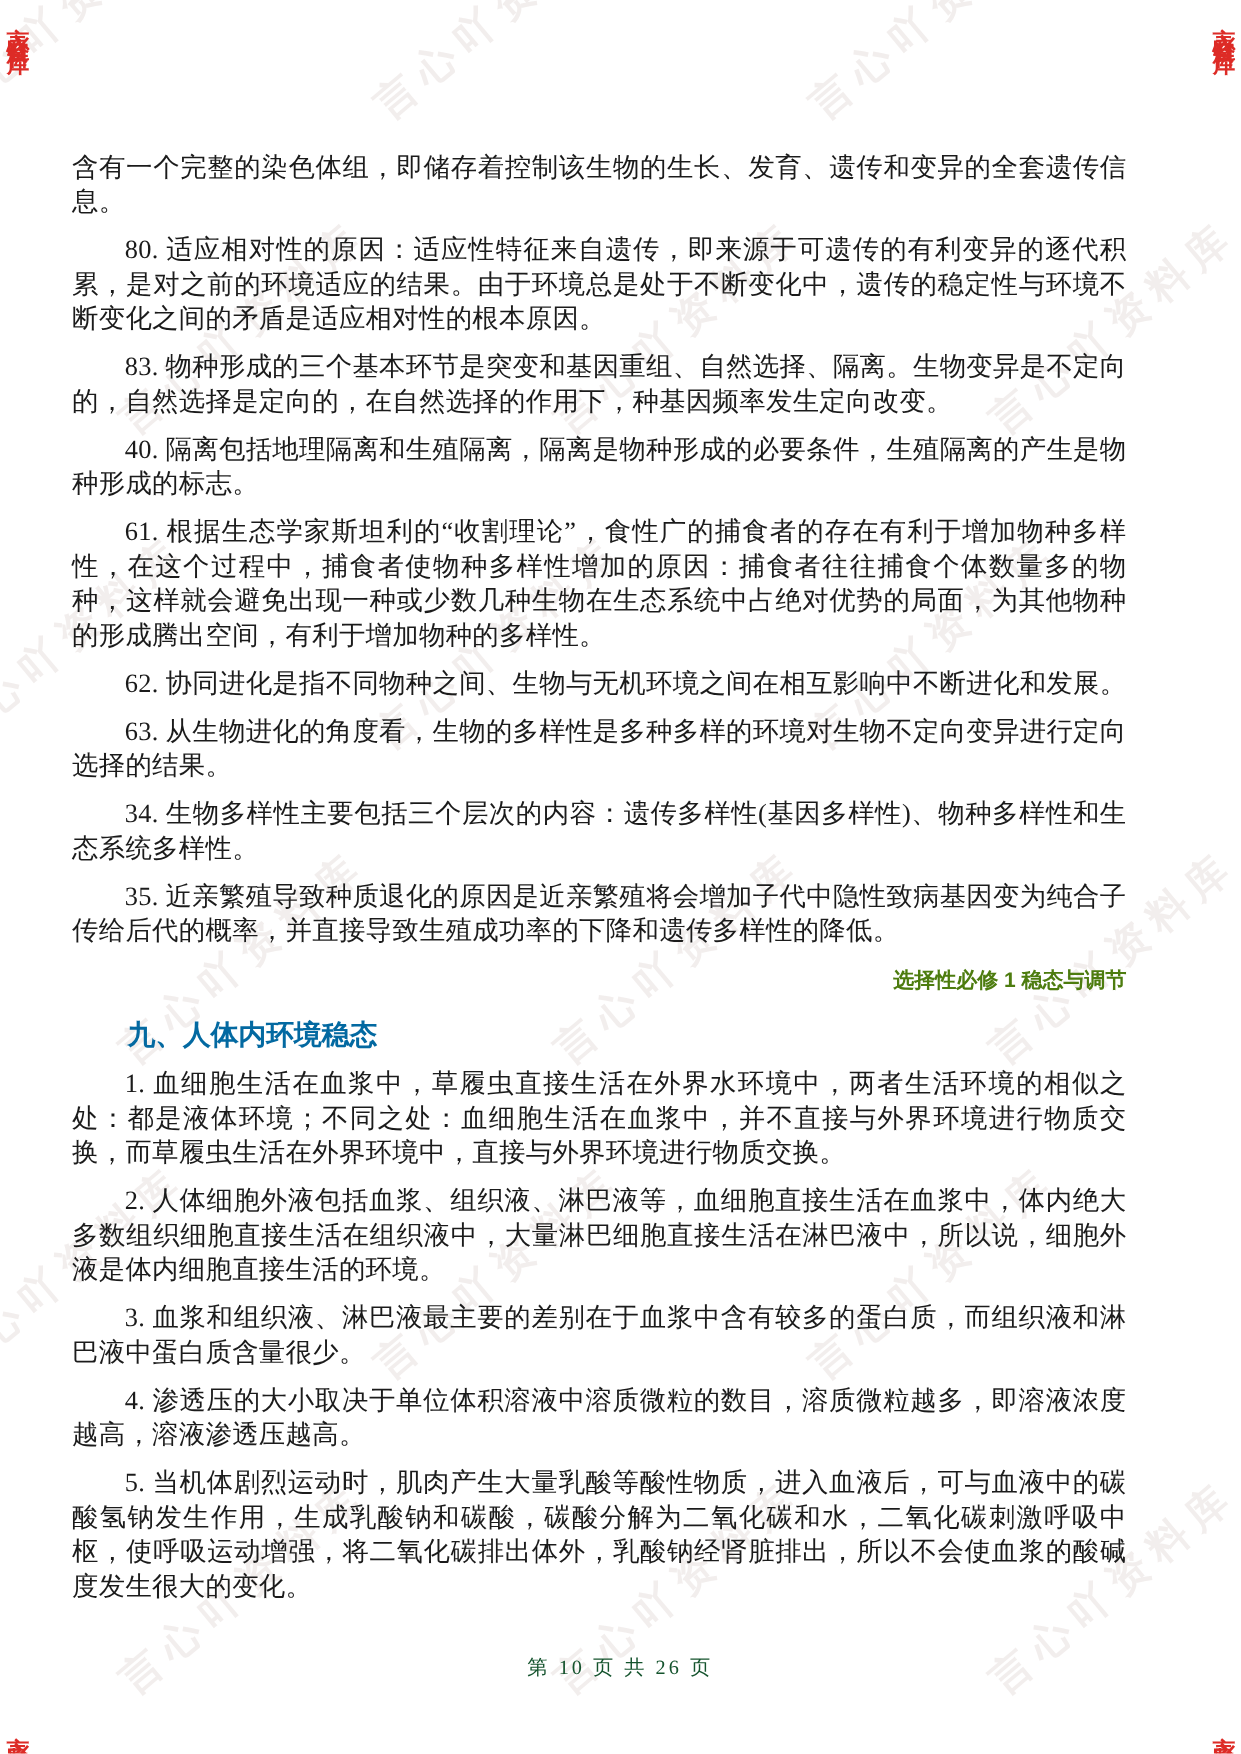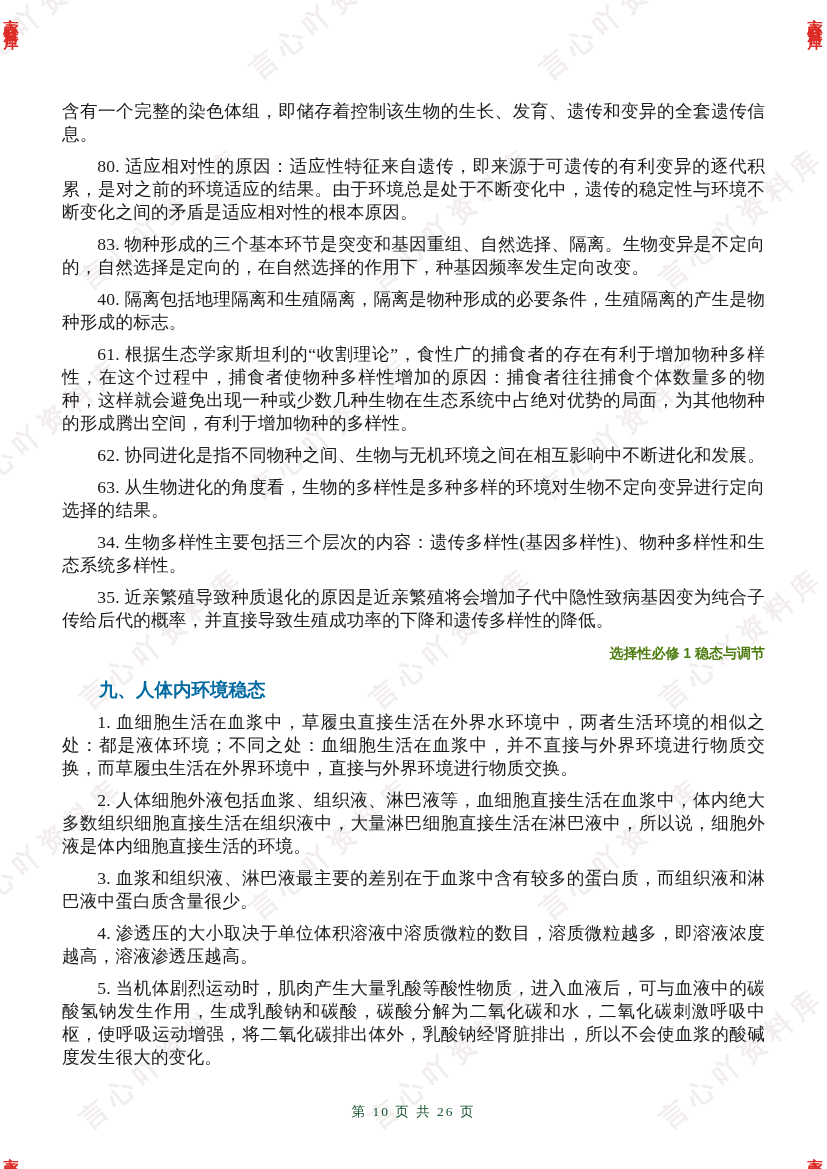--- a/index.html
+++ b/index.html
@@ -18,21 +18,21 @@
   .wm-corner{
     position:absolute;z-index:3;writing-mode:vertical-rl;
     font-family:"Liberation Sans","DejaVu Sans",sans-serif;
     color:#dd2b26;font-size:15px;font-weight:700;letter-spacing:3px;line-height:1;
   }
   .wm-tl{left:4px;top:6px}
   .wm-tr{right:4px;top:6px}
   .wm-bl{left:4px;bottom:6px}
   .wm-br{right:4px;bottom:6px}
 
-  .content{position:absolute;left:62px;top:100px;width:703px;z-index:1;}
+  .content{position:absolute;left:48px;top:100px;width:703px;z-index:1;}
   .para{
     margin:0 0 9px 0;font-size:17.6px;line-height:23px;color:#1b1b1b;
     text-align:justify;text-indent:2em;letter-spacing:0.2px;
   }
   .para.continuation{text-indent:0;}
   .module-heading{
     margin:10px 0 13px 0;font-family:"Liberation Sans","DejaVu Sans",sans-serif;
     font-size:14px;line-height:23px;font-weight:700;color:#4d7c0f;text-align:right;
   }
   .section-heading{

